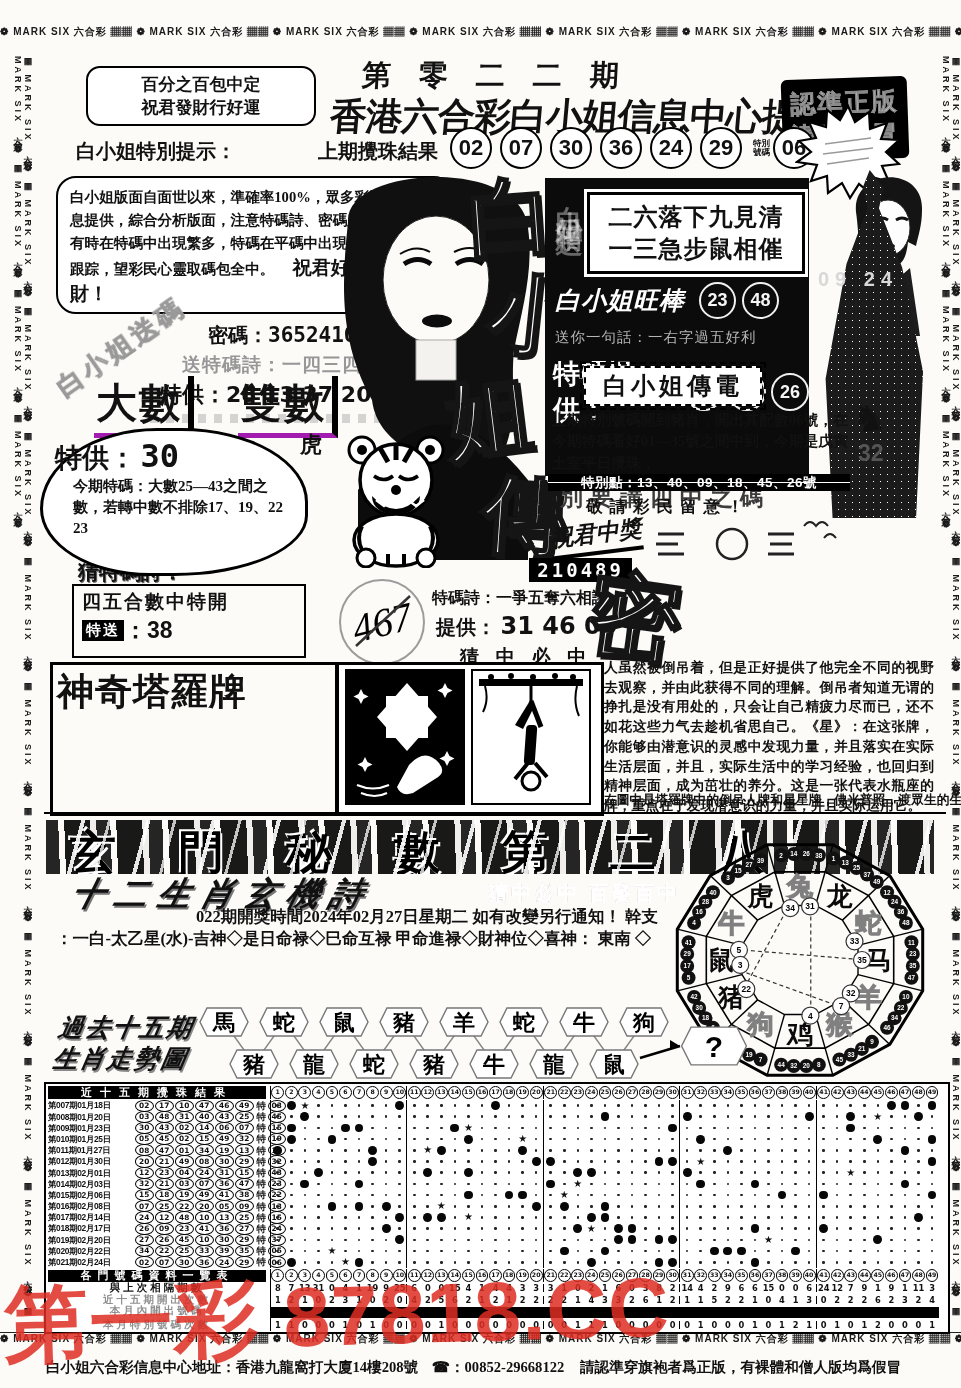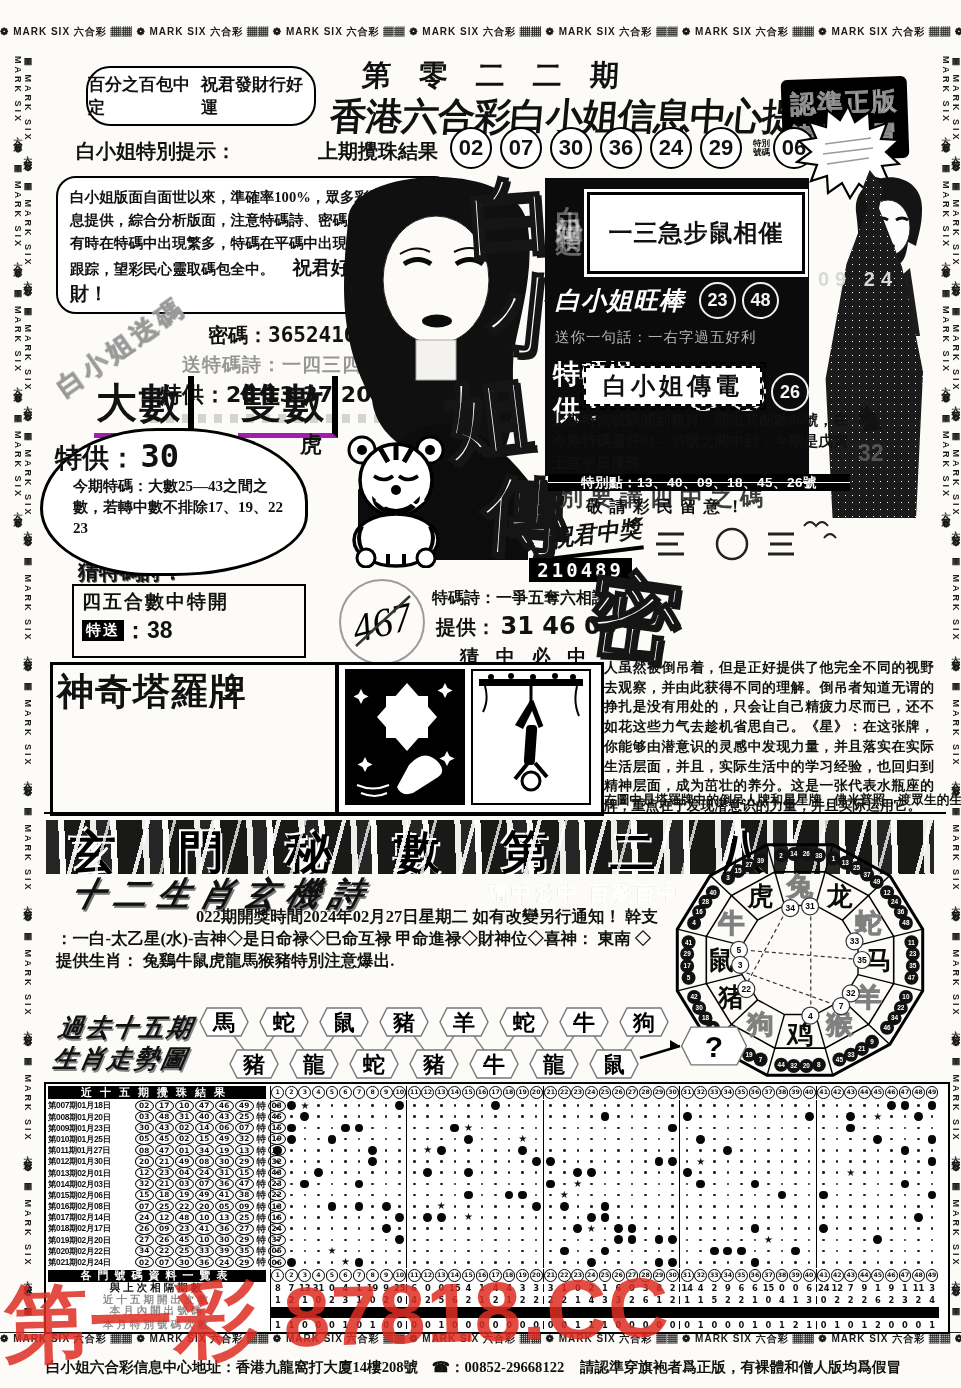--- a/index.html
+++ b/index.html
@@ -43,21 +43,21 @@
   .whitecut{background:repeating-linear-gradient(105deg,transparent 0 34px,rgba(255,255,255,.9) 34px 38px,transparent 38px 60px,rgba(255,255,255,.75) 60px 63px)}
 </style>
 </head>
 <body>
 
 <div class="abs strip" id="strip-top" style="left:0;top:26;width:961px;height:24px;top:26px">❁ MARK SIX 六合彩 ▦▦  ❁ MARK SIX 六合彩 ▦▦  ❁ MARK SIX 六合彩 ▦▦  ❁ MARK SIX 六合彩 ▦▦  ❁ MARK SIX 六合彩 ▦▦  ❁ MARK SIX 六合彩 ▦▦  ❁ MARK SIX 六合彩 ▦▦  ❁ MARK SIX 六合彩 ▦▦  </div>
 <div class="abs strip" id="strip-bottom" style="left:0;top:1332px;width:961px;height:22px;border-top:1px solid #222">❁ MARK SIX 六合彩 ▦▦  ❁ MARK SIX 六合彩 ▦▦  ❁ MARK SIX 六合彩 ▦▦  ❁ MARK SIX 六合彩 ▦▦  ❁ MARK SIX 六合彩 ▦▦  ❁ MARK SIX 六合彩 ▦▦  ❁ MARK SIX 六合彩 ▦▦  ❁ MARK SIX 六合彩 ▦▦  </div>
 <div class="abs vstrip" id="strip-left" style="left:2px;top:56px;width:30px;height:1270px">▦ MARK SIX 六合彩 ❁ ▦ MARK SIX 六合彩 ❁ ▦ MARK SIX 六合彩 ❁ ▦ MARK SIX 六合彩 ❁ ▦ MARK SIX 六合彩 ❁ ▦ MARK SIX 六合彩 ❁ ▦ MARK SIX 六合彩 ❁ ▦ MARK SIX 六合彩 ❁ ▦ MARK SIX 六合彩 ❁ ▦ MARK SIX 六合彩 ❁ ▦ MARK SIX 六合彩 ❁ ▦ MARK SIX 六合彩 ❁ ▦ MARK SIX 六合彩 ❁ ▦ MARK SIX 六合彩 ❁ </div>
 <div class="abs vstrip" id="strip-right" style="left:932px;top:56px;width:28px;height:1270px">▦ MARK SIX 六合彩 ❁ ▦ MARK SIX 六合彩 ❁ ▦ MARK SIX 六合彩 ❁ ▦ MARK SIX 六合彩 ❁ ▦ MARK SIX 六合彩 ❁ ▦ MARK SIX 六合彩 ❁ ▦ MARK SIX 六合彩 ❁ ▦ MARK SIX 六合彩 ❁ ▦ MARK SIX 六合彩 ❁ ▦ MARK SIX 六合彩 ❁ ▦ MARK SIX 六合彩 ❁ ▦ MARK SIX 六合彩 ❁ ▦ MARK SIX 六合彩 ❁ ▦ MARK SIX 六合彩 ❁ </div>
 
-<div class="abs roundbox" style="left:86px;top:66px;width:226px;height:56px;display:flex;align-items:center;justify-content:center;border-radius:24px">
+<div class="abs roundbox" style="left:86px;top:66px;width:226px;height:56px;display:flex;flex-direction:column;align-items:center;justify-content:center;border-radius:14px">
   <div class="serif b" style="font-size:17px">百分之百包中定</div>
   <div class="serif b" style="font-size:17px">祝君發財行好運</div>
 </div>
 <div class="abs serif b" style="left:362px;top:56px;font-size:29px;letter-spacing:28px;transform:skewX(-3deg)">第零二二期</div>
 <div class="abs serif b" style="left:330px;top:92px;font-size:37px;letter-spacing:-1px;transform:skewX(-5deg);white-space:nowrap">香港六合彩白小姐信息中心提供</div>
 <div class="abs invbar" style="left:782px;top:78px;width:126px;height:82px;flex-direction:column;border-radius:6px;transform:rotate(-2deg)">
   <div style="font-size:25px;letter-spacing:2px;-webkit-text-stroke:.6px #888">認準正版</div>
   <div style="font-size:25px;letter-spacing:2px;-webkit-text-stroke:.6px #888">謹防假冒</div>
 </div>
 
@@ -117,20 +117,21 @@
 
 <div class="abs outl serif" style="left:468px;top:160px;font-size:86px;transform:rotate(-4deg)">白</div>
 <div class="abs outl serif" style="left:488px;top:258px;font-size:86px;transform:rotate(6deg)">小</div>
 <div class="abs outl serif" style="left:446px;top:360px;font-size:86px;transform:rotate(-7deg)">姐</div>
 <div class="abs outl serif" style="left:482px;top:458px;font-size:86px;transform:rotate(4deg)">傳</div>
 <div class="abs outl serif" style="left:588px;top:556px;font-size:92px;transform:rotate(8deg);z-index:5">密</div>
 
 <div class="abs" style="left:545px;top:178px;width:264px;height:298px;background:#0b0b0b">
   <div style="position:absolute;left:6px;top:6px;writing-mode:vertical-rl;font-size:27px;font-weight:900;color:rgba(255,255,255,.38);letter-spacing:6px">白小姐贈送</div>
   <div style="position:absolute;left:42px;top:14px;width:212px;height:76px;background:#fff;border:3px solid #000;box-shadow:0 0 0 3px #fff;display:flex;flex-direction:column;align-items:center;justify-content:center">
+    <div style="font-size:24px;font-weight:900;letter-spacing:1px">二六落下九見清</div>
     <div style="font-size:24px;font-weight:900;letter-spacing:1px">一三急步鼠相催</div>
   </div>
   <div style="position:absolute;left:10px;top:104px;display:flex;align-items:center">
     <span style="color:#fff;font-size:25px;font-weight:900;font-style:italic;letter-spacing:1px">白小姐旺棒</span>
     <span id="wang-balls" style="display:flex;margin-left:8px">
         <span class="wball" style="width: 33px; height: 33px; font-size: 18px; margin-left: 6px;">23</span>
         <span class="wball" style="width: 33px; height: 33px; font-size: 18px; margin-left: 6px;">48</span>
       </span>
   </div>
   <div class="smudge" style="position:absolute;left:10px;top:150px;font-size:14.5px;color:#b5b5b5;letter-spacing:1px">送你一句話：一右字過五好利</div>
@@ -257,21 +258,20 @@
 <div class="abs streaks" style="left:46px;top:820px;width:888px;height:54px;overflow:hidden">
   <div style="position:absolute;left:24px;top:2px;font-size:46px;font-weight:900;letter-spacing:62px;color:#000;text-shadow:2px 2px 0 #fff,-2px -2px 0 #fff;white-space:nowrap">玄門秘數第二八</div>
   <div class="whitecut" style="position:absolute;inset:0"></div>
 </div>
 <div class="abs" style="left:72px;top:872px;font-size:33px;font-weight:900;font-style:italic;transform:skewX(-14deg);letter-spacing:10px;text-shadow:2px 2px 0 #777">十二生肖玄機詩</div>
 <div class="abs" style="left:488px;top:880px;font-size:20px;font-weight:900;letter-spacing:3px;-webkit-text-stroke:.8px #fff">猜中必中  百發百中</div>
 
 <div class="abs serif b" style="left:196px;top:906px;font-size:16.5px;white-space:nowrap">022期開獎時間2024年02月27日星期二  如有改變另行通知！ 幹支</div>
 <div class="abs serif b" style="left:56px;top:928px;width:628px;font-size:16.5px;line-height:1.32">
   <div>：一白-太乙星(水)-吉神◇是日命禄◇巳命互禄 甲命進禄◇財神位◇喜神： 東南 ◇</div>
-  <div>提供生肖： 兔鷄牛鼠虎龍馬猴豬特別注意爆出.</div>
 </div>
 
 <svg class="abs" id="wheel-svg" style="left:658px;top:832px" width="286" height="258" viewBox="0 0 286 258">
     <polygon points="109.1,12.7 174.9,12.7 231.8,43.6 264.7,97.1 264.7,158.9 231.8,212.4 174.9,243.3 109.1,243.3 52.2,212.4 19.3,158.9 19.3,97.1 52.2,43.6" fill="none" stroke="#000" stroke-width="3"></polygon>
     <polygon points="116.9,39.9 167.1,39.9 210.6,63.5 235.7,104.4 235.7,151.6 210.6,192.5 167.1,216.1 116.9,216.1 73.4,192.5 48.3,151.6 48.3,104.4 73.4,63.5" fill="none" stroke="#000" stroke-width="1.6"></polygon>
     <polygon points="126.5,73.5 157.5,73.5 184.4,88.1 200.0,113.4 200.0,142.6 184.4,167.9 157.5,182.5 126.5,182.5 99.6,167.9 84.0,142.6 84.0,113.4 99.6,88.1" fill="none" stroke="#000" stroke-width="1.4"></polygon>
     <line x1="109.12998127197986" y1="12.687774857611032" x2="126.47085729384875" y2="73.52178339729655" stroke="#000" stroke-width="1.4"></line>
     <line x1="174.87001872802014" y1="12.687774857611032" x2="157.52914270615125" y2="73.52178339729655" stroke="#000" stroke-width="1.4"></line>
     <line x1="231.80256121069152" y1="43.58559246194997" x2="184.42640687119285" y2="88.11917754107873" stroke="#000" stroke-width="1.4"></line>
     <line x1="264.6725799387117" y1="97.10218239566107" x2="199.9555495773441" y2="113.40260585621783" stroke="#000" stroke-width="1.4"></line>

